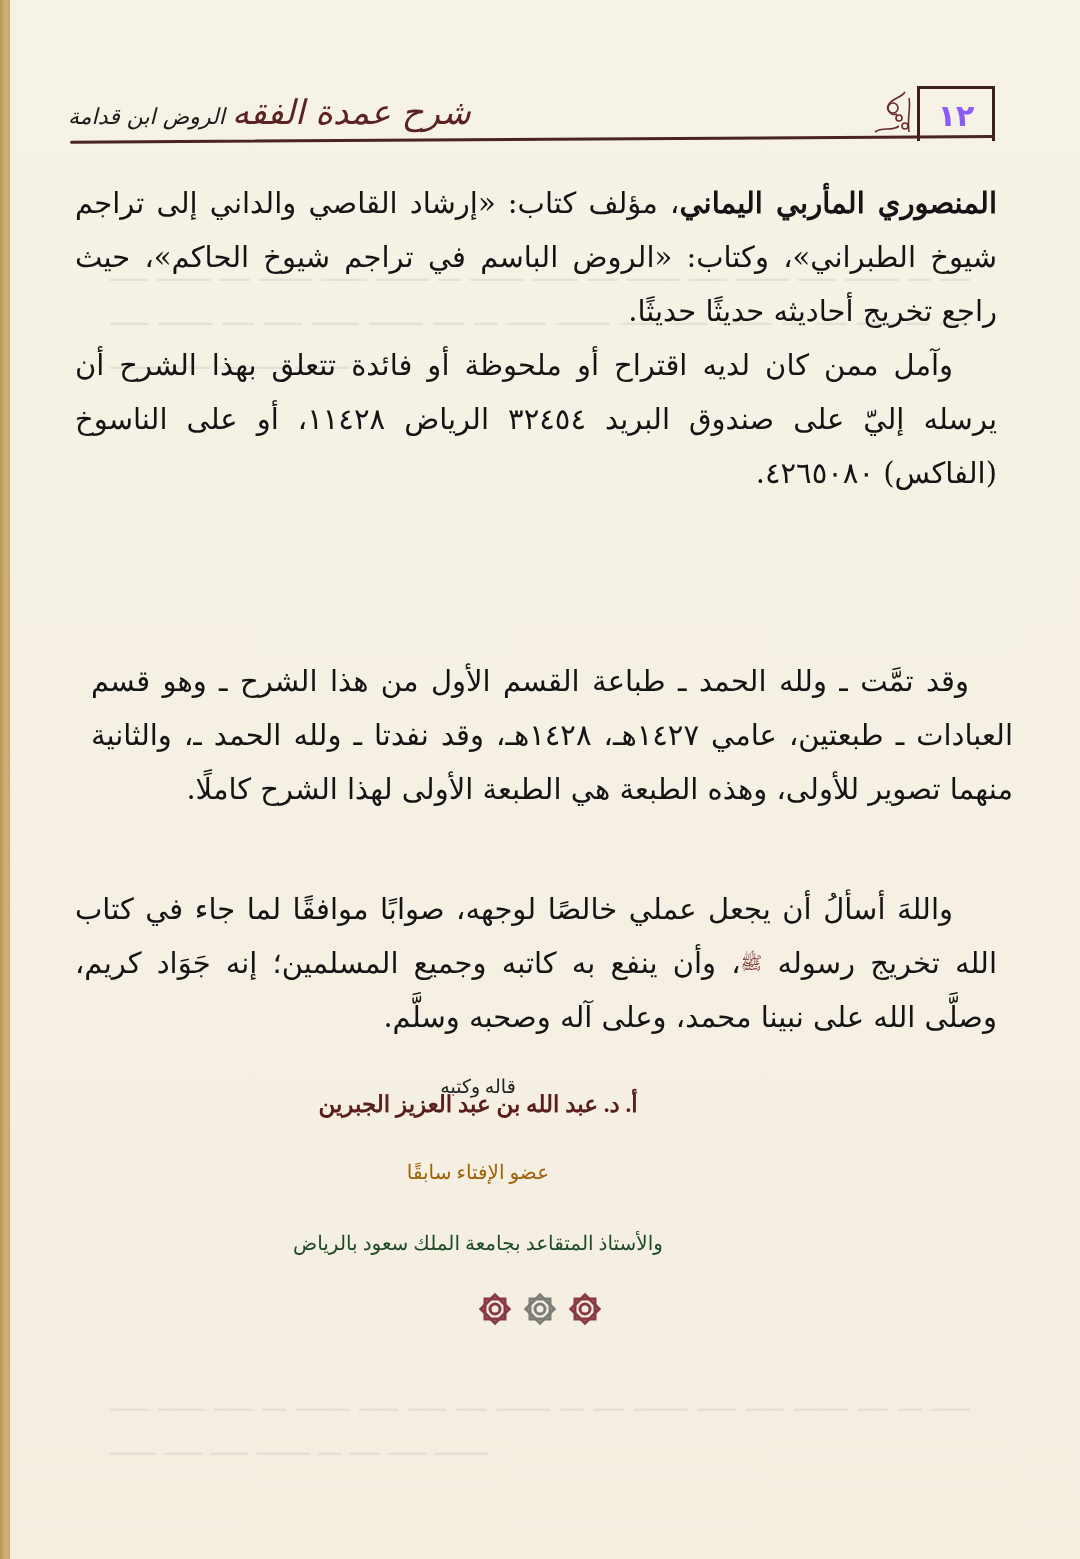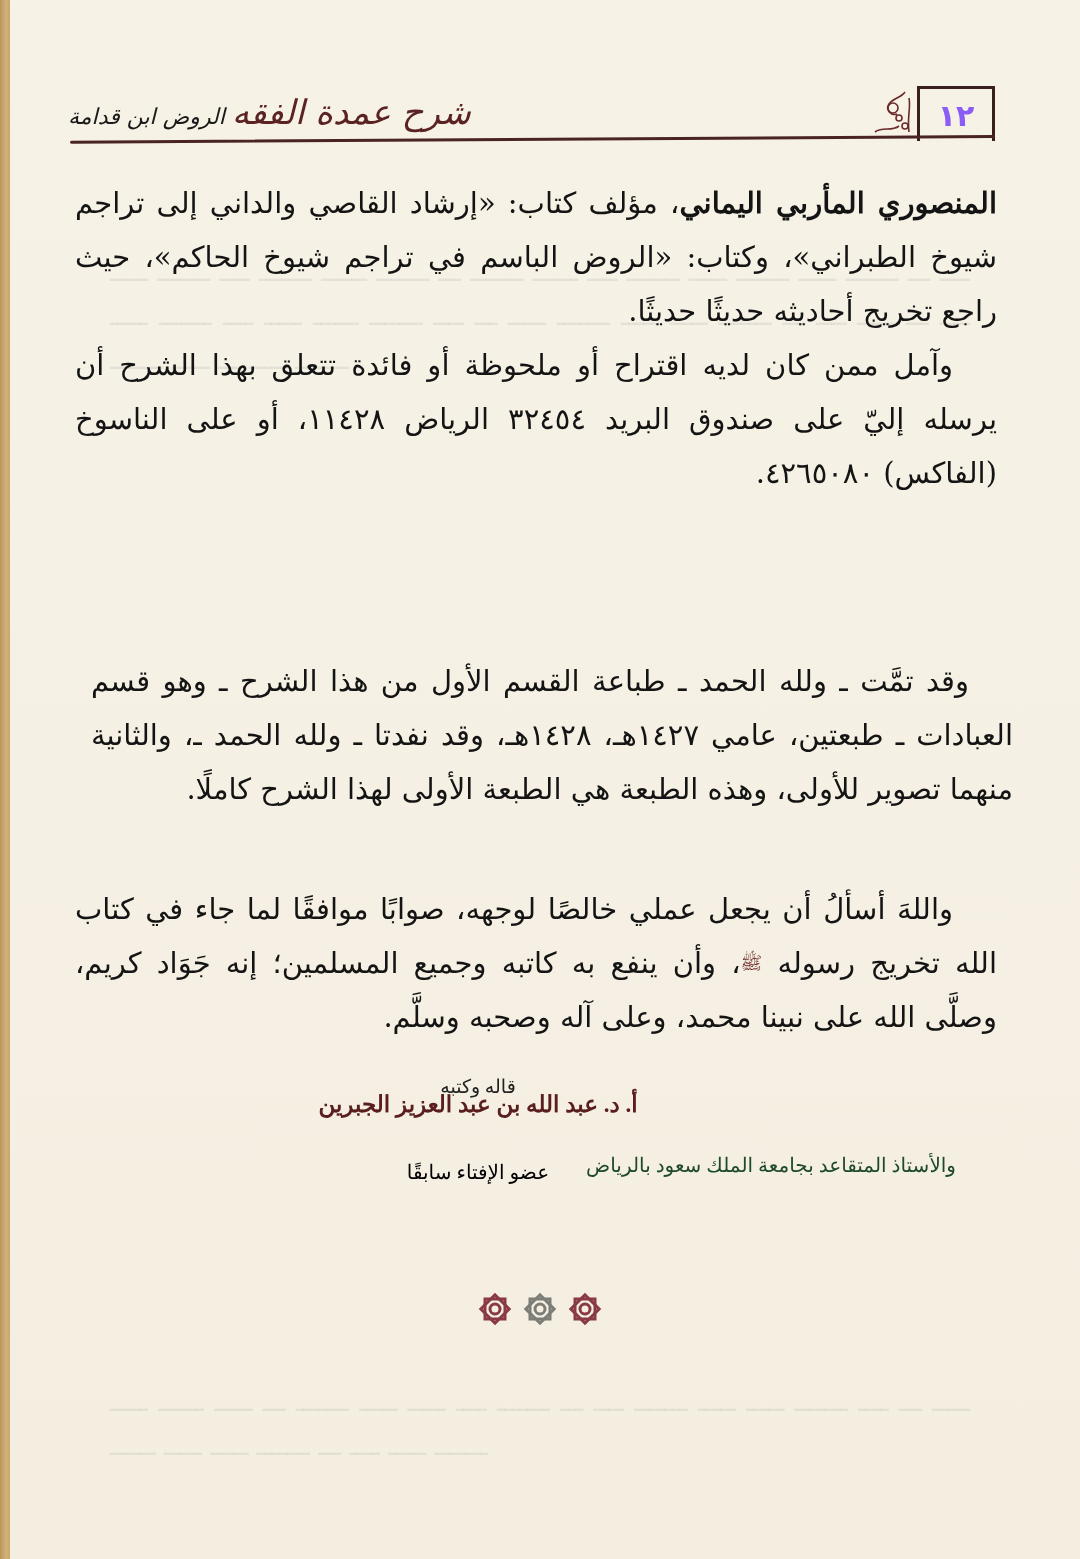--- a/index.html
+++ b/index.html
@@ -52,22 +52,22 @@
   .text p { margin:0; }
   .text .indent { text-indent:44px; }
   .bold { font-weight:bold; }
   .salla { color:#6a2424; font-size:18px; vertical-align:top; }
   .sig {
     position:absolute; left:0; width:956px; text-align:center; direction:rtl;
     font-family:Liberation Serif, serif;
   }
   .sig1 { top:1075px; font-size:19px; color:#222; }
   .sig2 { top:1091px; font-size:23px; color:#5a1e1e; font-weight:bold; }
-  .sig3 { top:1160px; font-size:20px; color:#000000; }
-  .sig4 { top:1153px; font-size:20px; color:#1f4a2a;text-align:right; }
+  .sig3 { top:1160px; font-size:20px; color:#a16207; }
+  .sig4 { top:1231px; font-size:20px; color:#1f4a2a; }
   .stars {
     position:absolute; left:478px; top:1292px; width:124px; height:36px;
     display:flex; justify-content:space-between;
   }
 </style>
 </head>
 <body>
 
 <div class="binding"></div>
 <div class="page"></div>

